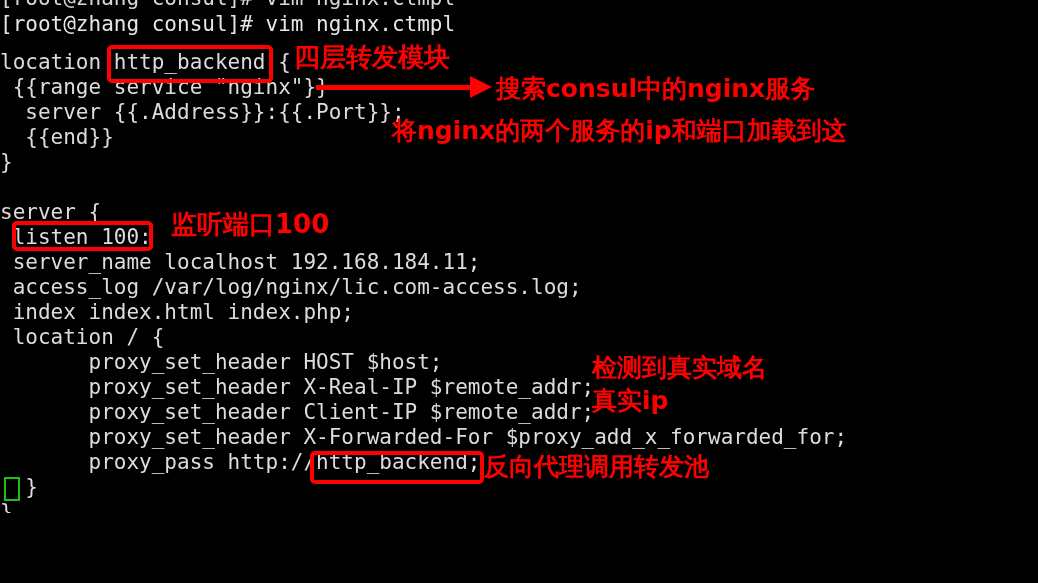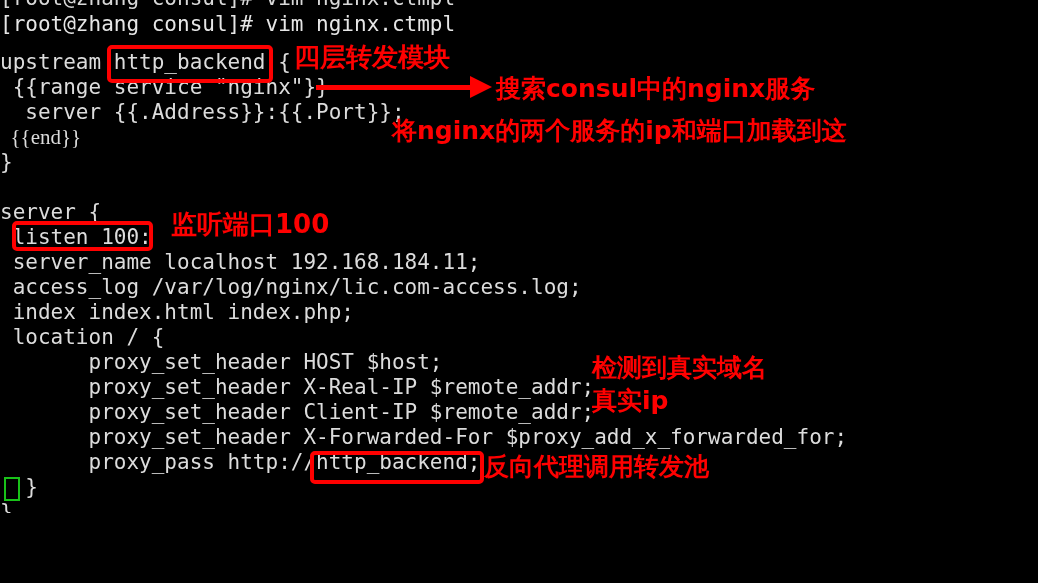--- a/index.html
+++ b/index.html
@@ -114,24 +114,24 @@
 <body>
 
 <div id="screen">
 
   <div class="toprow">[root@zhang consul]# vim nginx.ctmpl</div>
 
   <div class="term">
 
     <div class="line sh" style="top:12px;">[root@zhang consul]# vim nginx.ctmpl</div>
 
-    <div class="line code" style="top:50px;">upstream http_backend {</div>
+    <div class="line code" style="top:50px;">location http_backend {</div>
     <div class="line code" style="top:75px;"> {{range service "nginx"}}</div>
     <div class="line code" style="top:100px;">  server {{.Address}}:{{.Port}};</div>
-    <div class="line code" style="top:125px;font-family:Liberation Serif, serif;">  {{end}}</div>
+    <div class="line code" style="top:125px;">  {{end}}</div>
     <div class="line code" style="top:150px;">}</div>
     <div class="line code" style="top:175px;"></div>
     <div class="line code" style="top:200px;">server {</div>
     <div class="line code" style="top:225px;"> listen 100:</div>
     <div class="line code" style="top:250px;"> server_name localhost 192.168.184.11;</div>
     <div class="line code" style="top:275px;"> access_log /var/log/nginx/lic.com-access.log;</div>
     <div class="line code" style="top:300px;"> index index.html index.php;</div>
     <div class="line code" style="top:325px;"> location / {</div>
     <div class="line code" style="top:350px;">       proxy_set_header HOST $host;</div>
     <div class="line code" style="top:375px;">       proxy_set_header X-Real-IP $remote_addr;</div>

